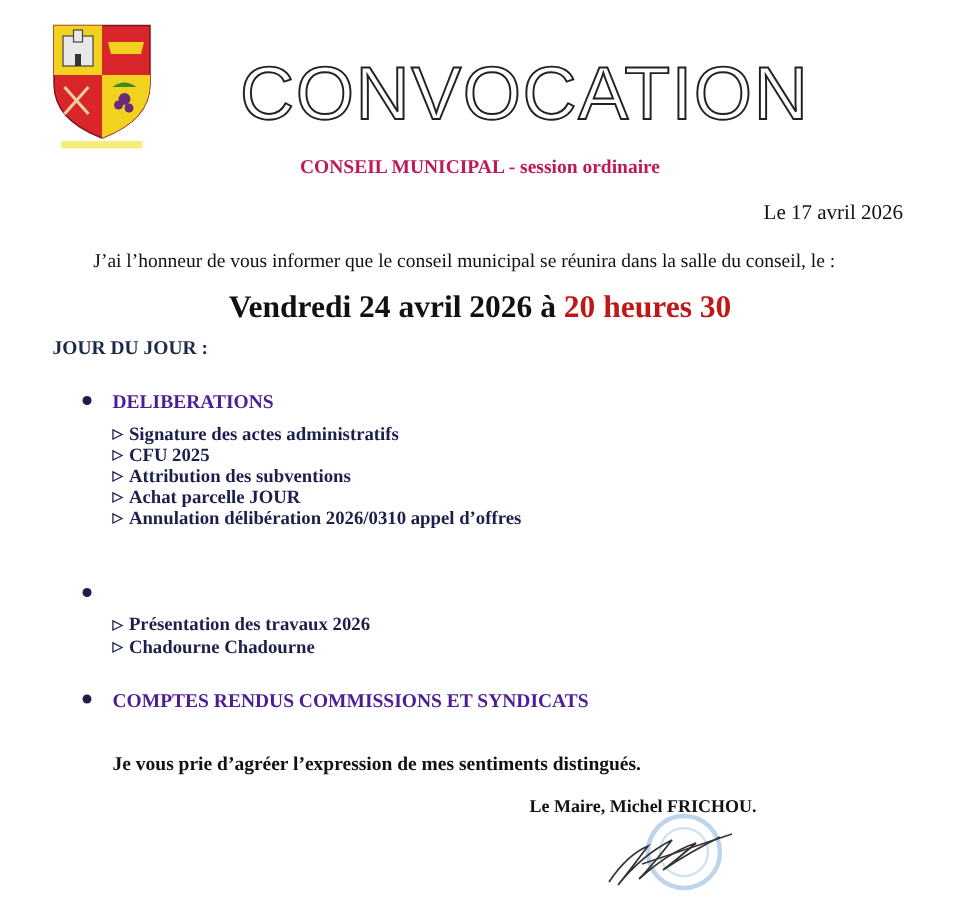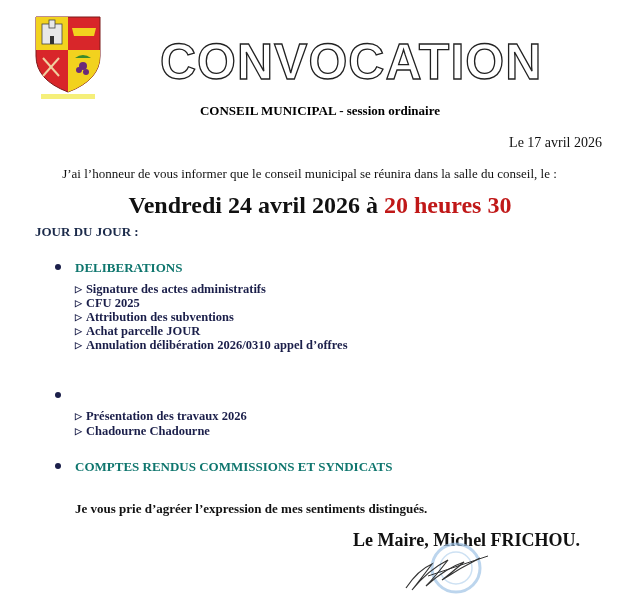--- a/index.html
+++ b/index.html
@@ -1,37 +1,37 @@
 <!DOCTYPE html>
 <html><head>
 <meta charset="utf-8">
 <style>
   html, body { margin:0; padding:0; background:#ffffff; }
   body { width:640px; height:608px; position:relative; overflow:hidden;
          font-family:"Liberation Serif", serif; color:#111; }
   .abs { position:absolute; }
   .crest { left:33px; top:14px; width:70px; height:86px; }
   .title { left:160px; top:34px; width:320px; text-align:center;
-           font-family:"Liberation Sans", sans-serif; font-weight:bold;
+           font-family:"Liberation Sans", sans-serif; font-weight:normal;
            font-size:50px; letter-spacing:1px; color:#fff;
            -webkit-text-stroke:1.3px #222; line-height:56px; }
   .subtitle { left:0; width:640px; top:103px; text-align:center;
-              font-weight:bold; font-size:13px; color:#000000; }
+              font-weight:bold; font-size:13px; color:#be185d; }
   .date { right:38px; top:135px; font-size:14px;margin-left:23px; }
   .intro { left:0; width:619px; top:166px; text-align:center; font-size:13px; }
-  .meeting { left:0; width:640px; top:192px; text-align:center; font-weight:bold; font-size:24px; }
+  .meeting { left:0; width:640px; top:192px; text-align:center; font-weight:bold; font-size:21px; }
   .meeting .time { color:#c01818; }
   .odj { left:35px; top:224px; font-weight:bold; font-size:13px; color:#1b2a4a; }
-  .sec { left:55px; font-weight:bold; font-size:13px; color:#0f766e; }
+  .sec { left:55px; font-weight:bold; font-size:13px; color:#4c1d95; }
   .sec .bullet { display:inline-block; width:6px; height:6px; border-radius:50%;
                  background:#1b1f4a; margin-right:14px; vertical-align:middle; position:relative; top:-2px; }
   .sub { left:75px; font-weight:bold; font-size:12.5px; color:#1b1f4a; line-height:14.5px; }
   .sub .tri { font-size:9px; margin-right:4px; position:relative; top:-1px; }
   .closing { left:75px; top:501px; font-weight:bold; font-size:13px; }
-  .signer { left:353px; top:530px; font-weight:bold; font-size:18px; }
+  .signer { left:353px; top:530px; font-weight:bold; font-size:12px; }
   .sig { left:398px; top:540px; width:100px; height:64px; }
 </style>
 </head>
 <body>
 
 <svg class="abs crest" viewBox="0 0 70 86">
   <path d="M3,3 L67,3 L67,42 Q67,66 35,78 Q3,66 3,42 Z" fill="#d8262a" stroke="#7a1a1a" stroke-width="1"></path>
   <path d="M3,3 L35,3 L35,36 L3,36 Z" fill="#f2d21e"></path>
   <path d="M35,36 L67,36 L67,42 Q67,66 35,78 Z" fill="#f2d21e"></path>
   <rect x="9" y="10" width="20" height="20" fill="#e8e8e8" stroke="#444" stroke-width="0.8"></rect>

